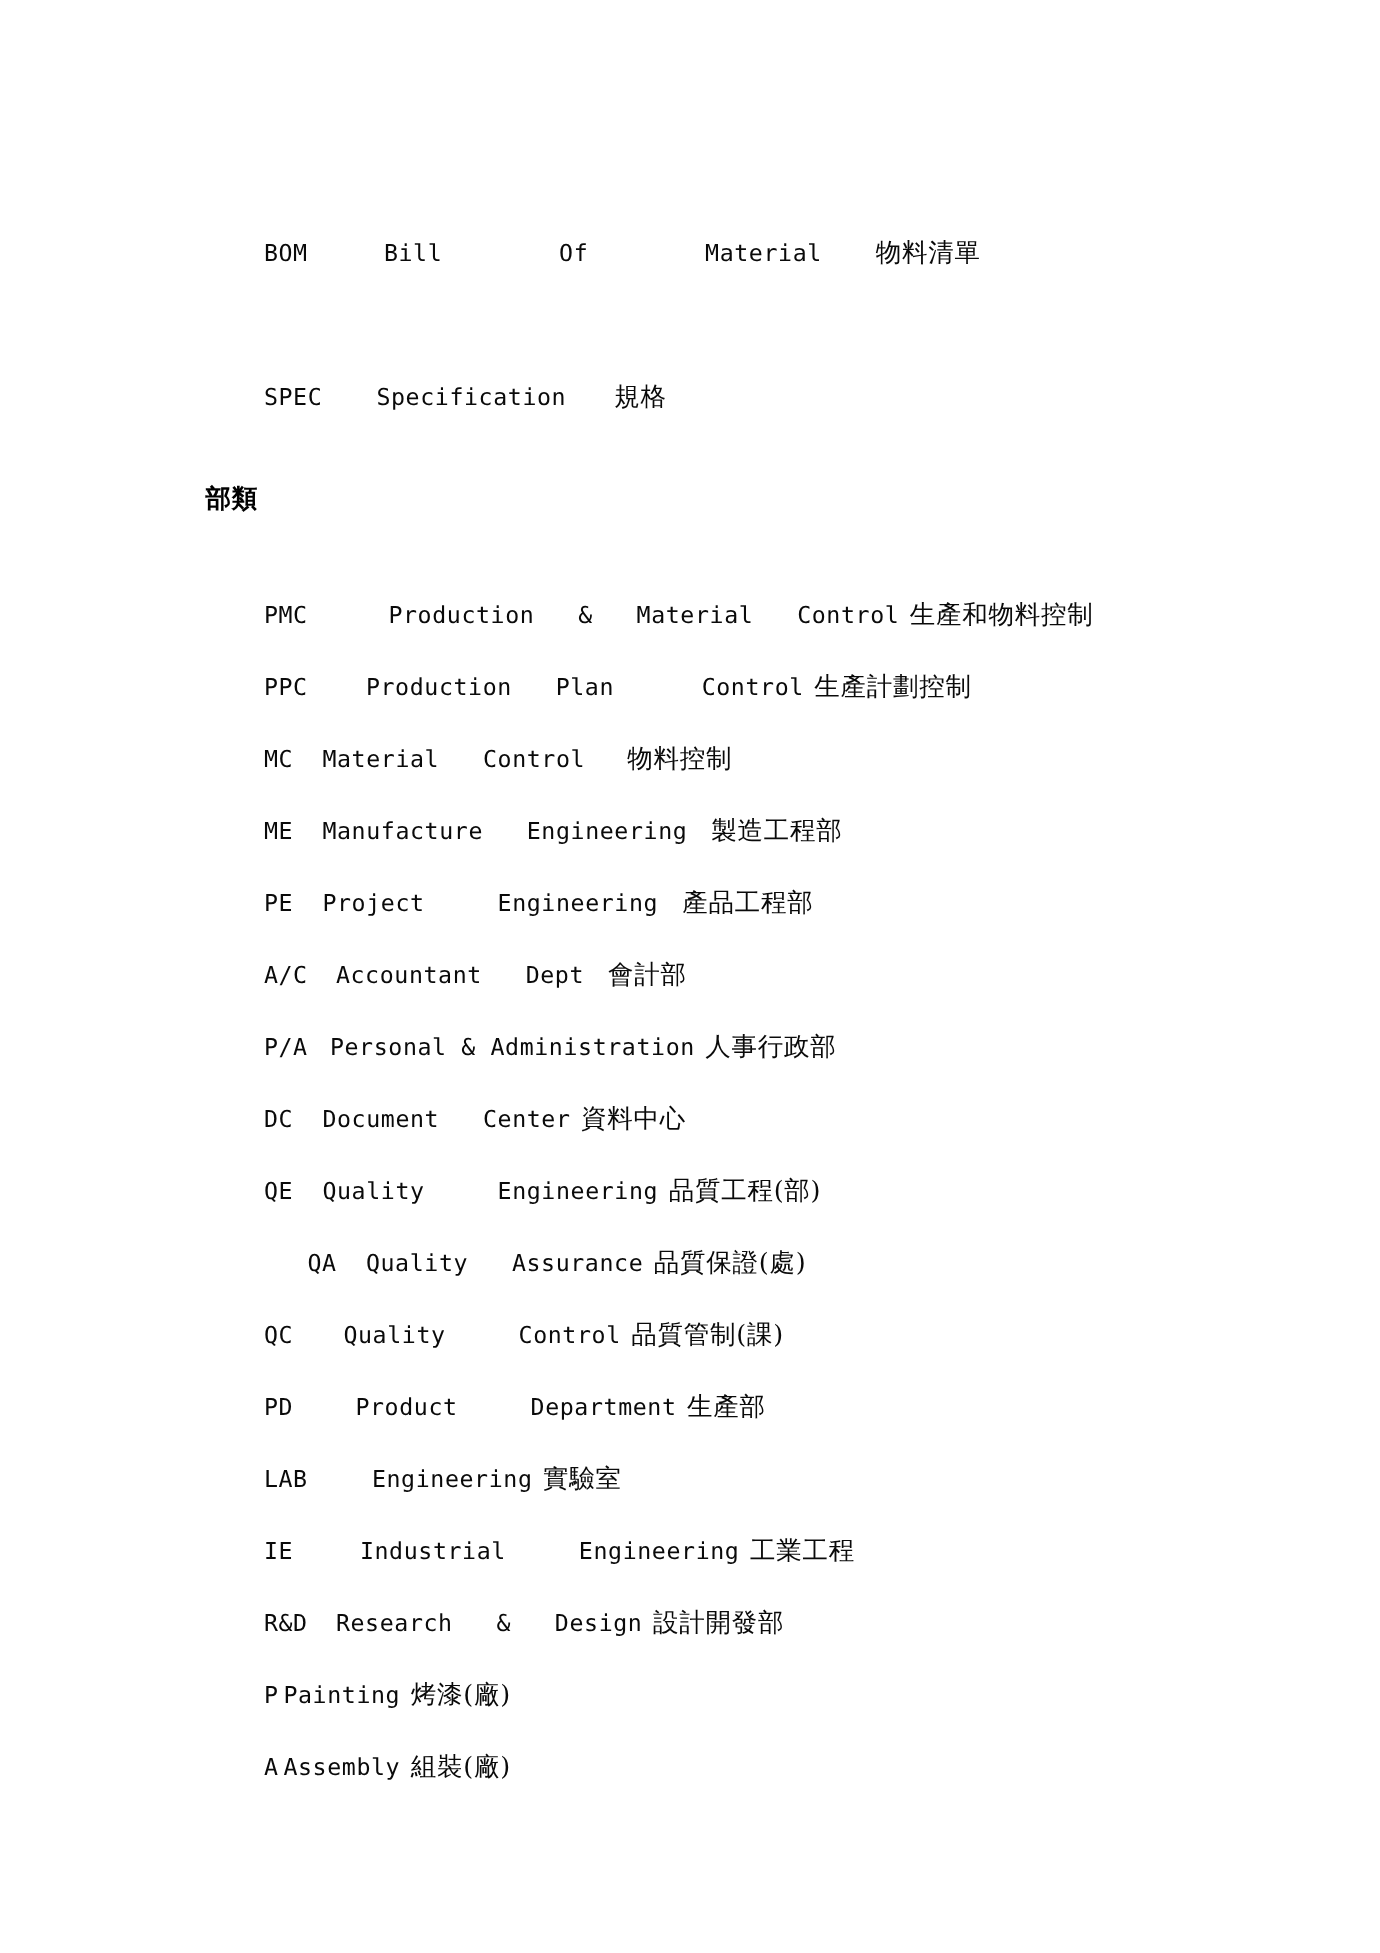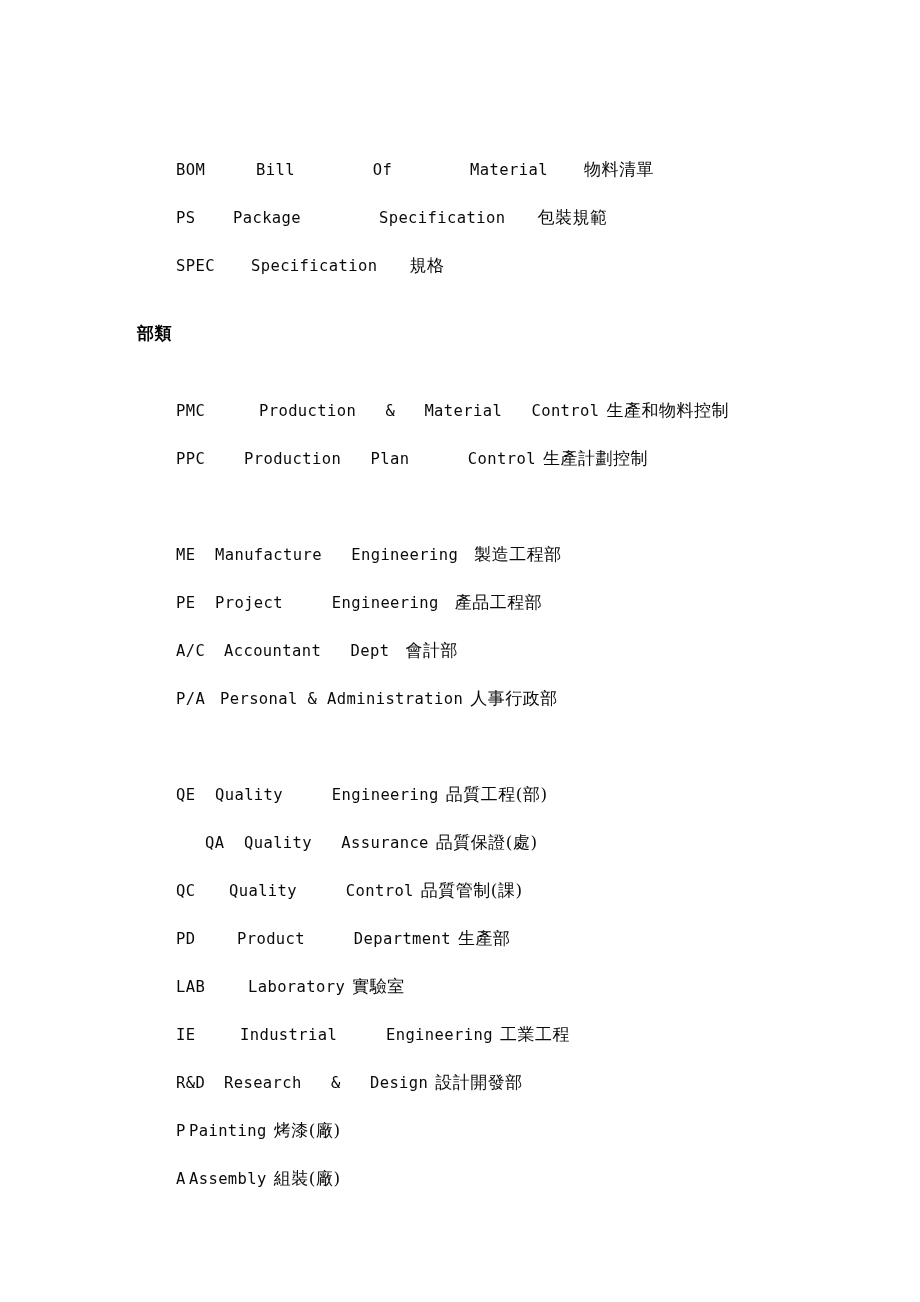--- a/index.html
+++ b/index.html
@@ -65,75 +65,78 @@
 </style>
 </head>
 <body>
 
 <div class="page">
 
   <div class="line" style="top:111px;">
     <span class="c0" style="width:80px;">BOM</span><span class="sp">Bill        Of        Material</span><span class="sp" style="width:36px;"></span><span class="cjk">物料清單</span>
   </div>
 
-  <div class="line" style="top:159px;">
-    <span class="c0" style="width:57px;">PS</span><span class="sp">Package        Specification</span><span class="sp" style="width:32px;"></span><span class="cjk">包裝規範</span>
-  </div>
 
   <div class="line" style="top:207px;">
     <span class="c0" style="width:75px;">SPEC</span><span class="sp">Specification</span><span class="sp" style="width:32px;"></span><span class="cjk">規格</span>
   </div>
 
 
   <div class="section-heading" style="top:303px;">部類</div>
 
   <div class="line" style="top:352px;">
     <span class="c0" style="width:83px;">PMC</span><span class="sp">Production   &amp;   Material   Control</span><span class="sp" style="width:7px;"></span><span class="cjk">生產和物料控制</span>
   </div>
 
   <div class="line" style="top:400px;">
     <span class="c0" style="width:68px;">PPC</span><span class="sp">Production   Plan      Control</span><span class="sp" style="width:7px;"></span><span class="cjk">生產計劃控制</span>
   </div>
 
+  <div class="line" style="top:448px;">
+    <span class="c0" style="width:39px;">MC</span><span class="sp">Material   Control</span><span class="sp" style="width:28px;"></span><span class="cjk">物料控制</span>
+  </div>
 
   <div class="line" style="top:496px;">
     <span class="c0" style="width:39px;">ME</span><span class="sp">Manufacture   Engineering</span><span class="sp" style="width:16px;"></span><span class="cjk">製造工程部</span>
   </div>
 
   <div class="line" style="top:544px;">
     <span class="c0" style="width:39px;">PE</span><span class="sp">Project     Engineering</span><span class="sp" style="width:16px;"></span><span class="cjk">產品工程部</span>
   </div>
 
   <div class="line" style="top:640px;">
     <span class="c0" style="width:44px;">P/A</span><span class="sp">Personal &amp; Administration</span><span class="sp" style="width:7px;"></span><span class="cjk">人事行政部</span>
   </div>
 
   <div class="line" style="top:592px;">
     <span class="c0" style="width:48px;">A/C</span><span class="sp">Accountant   Dept</span><span class="sp" style="width:16px;"></span><span class="cjk">會計部</span>
   </div>
 
+  <div class="line" style="top:688px;">
+    <span class="c0" style="width:39px;">DC</span><span class="sp">Document   Center</span><span class="sp" style="width:7px;"></span><span class="cjk">資料中心</span>
+  </div>
 
   <div class="line" style="top:736px;">
     <span class="c0" style="width:39px;">QE</span><span class="sp">Quality     Engineering</span><span class="sp" style="width:7px;"></span><span class="cjk">品質工程(部)</span>
   </div>
 
   <div class="line" style="top:784px;">
     <span class="c0" style="width:39px;margin-left:29px;">QA</span><span class="sp">Quality   Assurance</span><span class="sp" style="width:7px;"></span><span class="cjk">品質保證(處)</span>
   </div>
 
   <div class="line" style="top:832px;">
     <span class="c0" style="width:53px;">QC</span><span class="sp">Quality     Control</span><span class="sp" style="width:7px;"></span><span class="cjk">品質管制(課)</span>
   </div>
 
   <div class="line" style="top:880px;">
     <span class="c0" style="width:61px;">PD</span><span class="sp">Product     Department</span><span class="sp" style="width:7px;"></span><span class="cjk">生產部</span>
   </div>
 
   <div class="line" style="top:928px;">
-    <span class="c0" style="width:72px;">LAB</span><span class="sp">Laboratory</span><span class="sp" style="width:7px;"></span><span class="cjk">實驗室</span>
+    <span class="c0" style="width:72px;">LAB</span><span class="sp">Engineering</span><span class="sp" style="width:7px;"></span><span class="cjk">實驗室</span>
   </div>
 
   <div class="line" style="top:976px;">
     <span class="c0" style="width:64px;">IE</span><span class="sp">Industrial     Engineering</span><span class="sp" style="width:7px;"></span><span class="cjk">工業工程</span>
   </div>
 
   <div class="line" style="top:1024px;">
     <span class="c0" style="width:48px;">R&amp;D</span><span class="sp">Research   &amp;   Design</span><span class="sp" style="width:7px;"></span><span class="cjk">設計開發部</span>
   </div>
 

